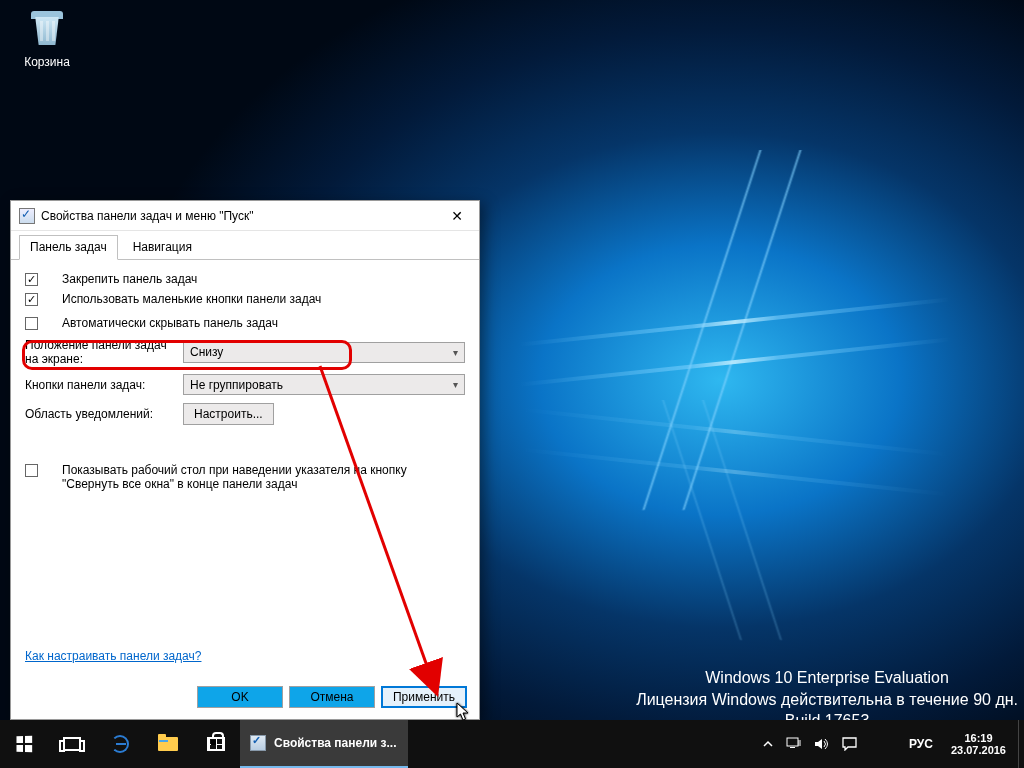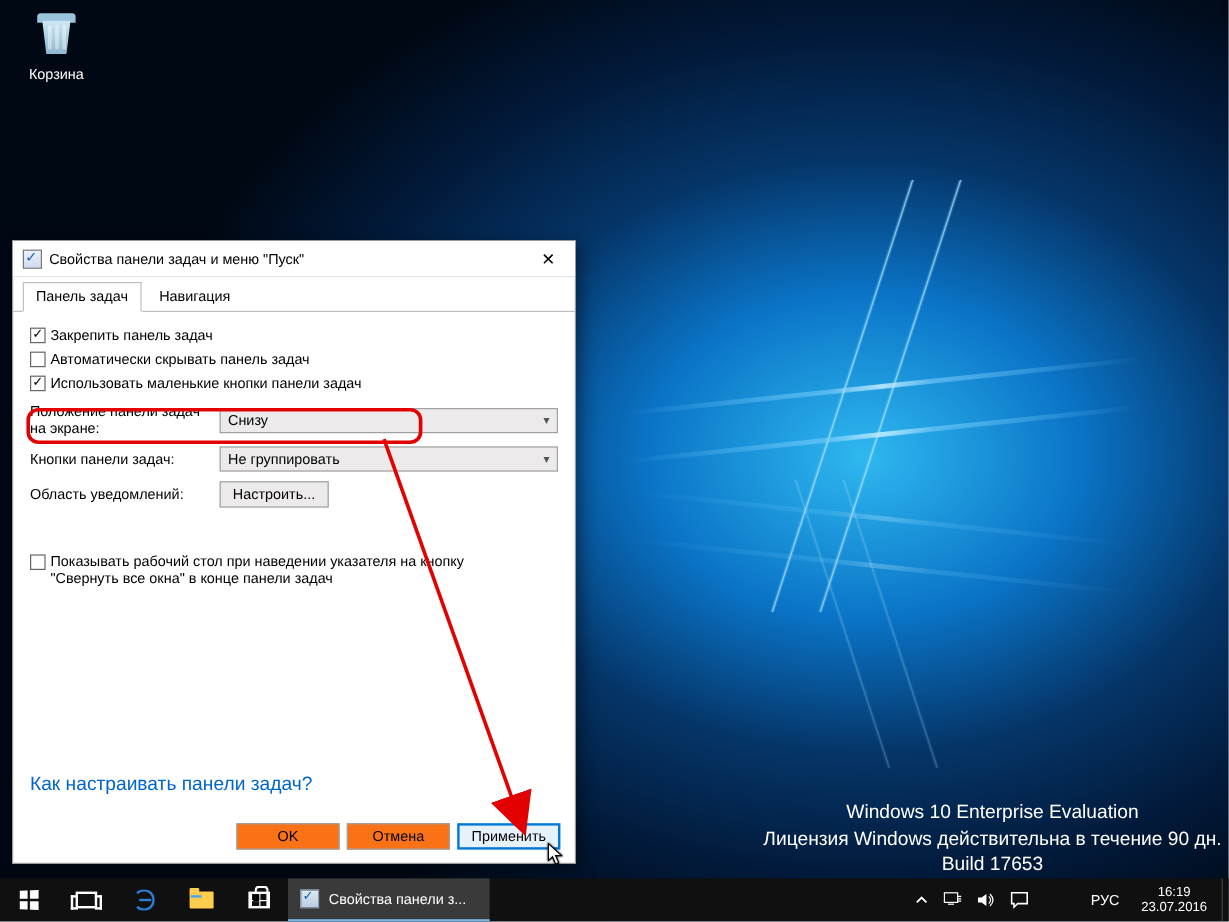--- a/index.html
+++ b/index.html
@@ -78,21 +78,21 @@
 .tab {
   padding:4px 10px 5px; font-size:12px; cursor:pointer;
   border:1px solid transparent; border-bottom:none; position:relative; top:1px;
 }
 .tab.active {
   background:#fff; border-color:#c0c0c0; border-bottom:1px solid #fff;
 }
 
 .tab-body { padding: 12px 14px 10px; height: calc(100% - 30px - 28px - 44px); position:relative; }
 
-.chk-row { display:flex; align-items:flex-start; gap:4px; margin-bottom:6px; }
+.chk-row { display:flex; align-items:flex-start; gap:24px; margin-bottom:6px; }
 .chk {
   width:13px; height:13px; border:1px solid #666; background:#fff;
   display:flex; align-items:center; justify-content:center; font-size:11px; cursor:pointer;
   flex-shrink:0; margin-top:1px;
 }
 .chk.checked::after { content:"✓"; color:#000; line-height:1; }
 
 .form-row { display:flex; align-items:center; gap:8px; margin-top:8px; }
 .form-label { width:150px; }
 .combo {
@@ -105,37 +105,37 @@
   height:22px; border:1px solid #a0a0a0; background:#eceaea; padding:0 10px;
   font-size:12px; cursor:pointer;
 }
 
 .footer {
   position:absolute; left:0; right:0; bottom:0; height:44px;
   border-top:0; display:flex; justify-content:flex-end; align-items:center;
   padding: 0 12px; gap:6px;
 }
 .btn {
-  width:86px; height:22px; border:1px solid #a0a0a0; background:#f97316;
+  width:86px; height:22px; border:1px solid #a0a0a0; background:#0ea5e9;
   font-size:12px; cursor:pointer;
 }
 .btn.primary { border:2px solid #0078d7; background:#e5f1fb; }
 
-.helplink { color:#0066cc; cursor:pointer; position:absolute; left:14px; bottom:56px; font-size:16px;}
+.helplink { color:#0066cc; text-decoration:underline; cursor:pointer; position:absolute; left:14px; bottom:56px; font-size:12px;}
 
 
 .anno-box {
   position:absolute; border:3px solid #e20000; border-radius:10px; pointer-events:none;
 }
 .anno-arrow { position:absolute; pointer-events:none; }
 
 
 .taskbar {
-  position:absolute; left:0; right:0; bottom:0; height:36px;
-  background:#101010; display:flex; align-items:stretch; color:#fff;
+  position:absolute; left:0; right:0; bottom:0; height:48px;
+  background:#101010; display:flex; align-items:stretch; color:#fff;font-weight:bold;
 }
 .tb-item {
   width:48px; display:flex; align-items:center; justify-content:center;
   cursor:pointer; position:relative;
 }
 .tb-app {
   display:flex; align-items:center; padding:0 10px; gap:8px; min-width:168px;
   background:#3a3a3a; border-bottom:2px solid #76b9ed; cursor:pointer; font-size:12px;
 }
 .tb-app .app-ico{width:16px;height:16px;border:1px solid #89a;background:linear-gradient(#dfe9f3,#b8cde2);position:relative;}
@@ -210,27 +210,27 @@
     <div class="tab-strip">
       <div class="tab active">Панель задач</div>
       <div class="tab">Навигация</div>
     </div>
 
     <div class="tab-body">
       <div class="chk-row">
         <div class="chk checked"></div>
         <span>Закрепить панель задач</span>
       </div>
+      <div class="chk-row" style="margin-bottom:10px;">
+        <div class="chk checked"></div>
+        <span>Использовать маленькие кнопки панели задач</span>
+      </div>
       <div class="chk-row">
         <div class="chk"></div>
         <span>Автоматически скрывать панель задач</span>
-      </div>
-      <div class="chk-row" style="margin-bottom:10px;">
-        <div class="chk checked"></div>
-        <span>Использовать маленькие кнопки панели задач</span>
       </div>
 
       <div class="form-row">
         <div class="form-label">Положение панели задач на экране:</div>
         <div class="combo">
           <span>Снизу</span>
           <span class="chev">▾</span>
         </div>
       </div>
       <div class="form-row">

